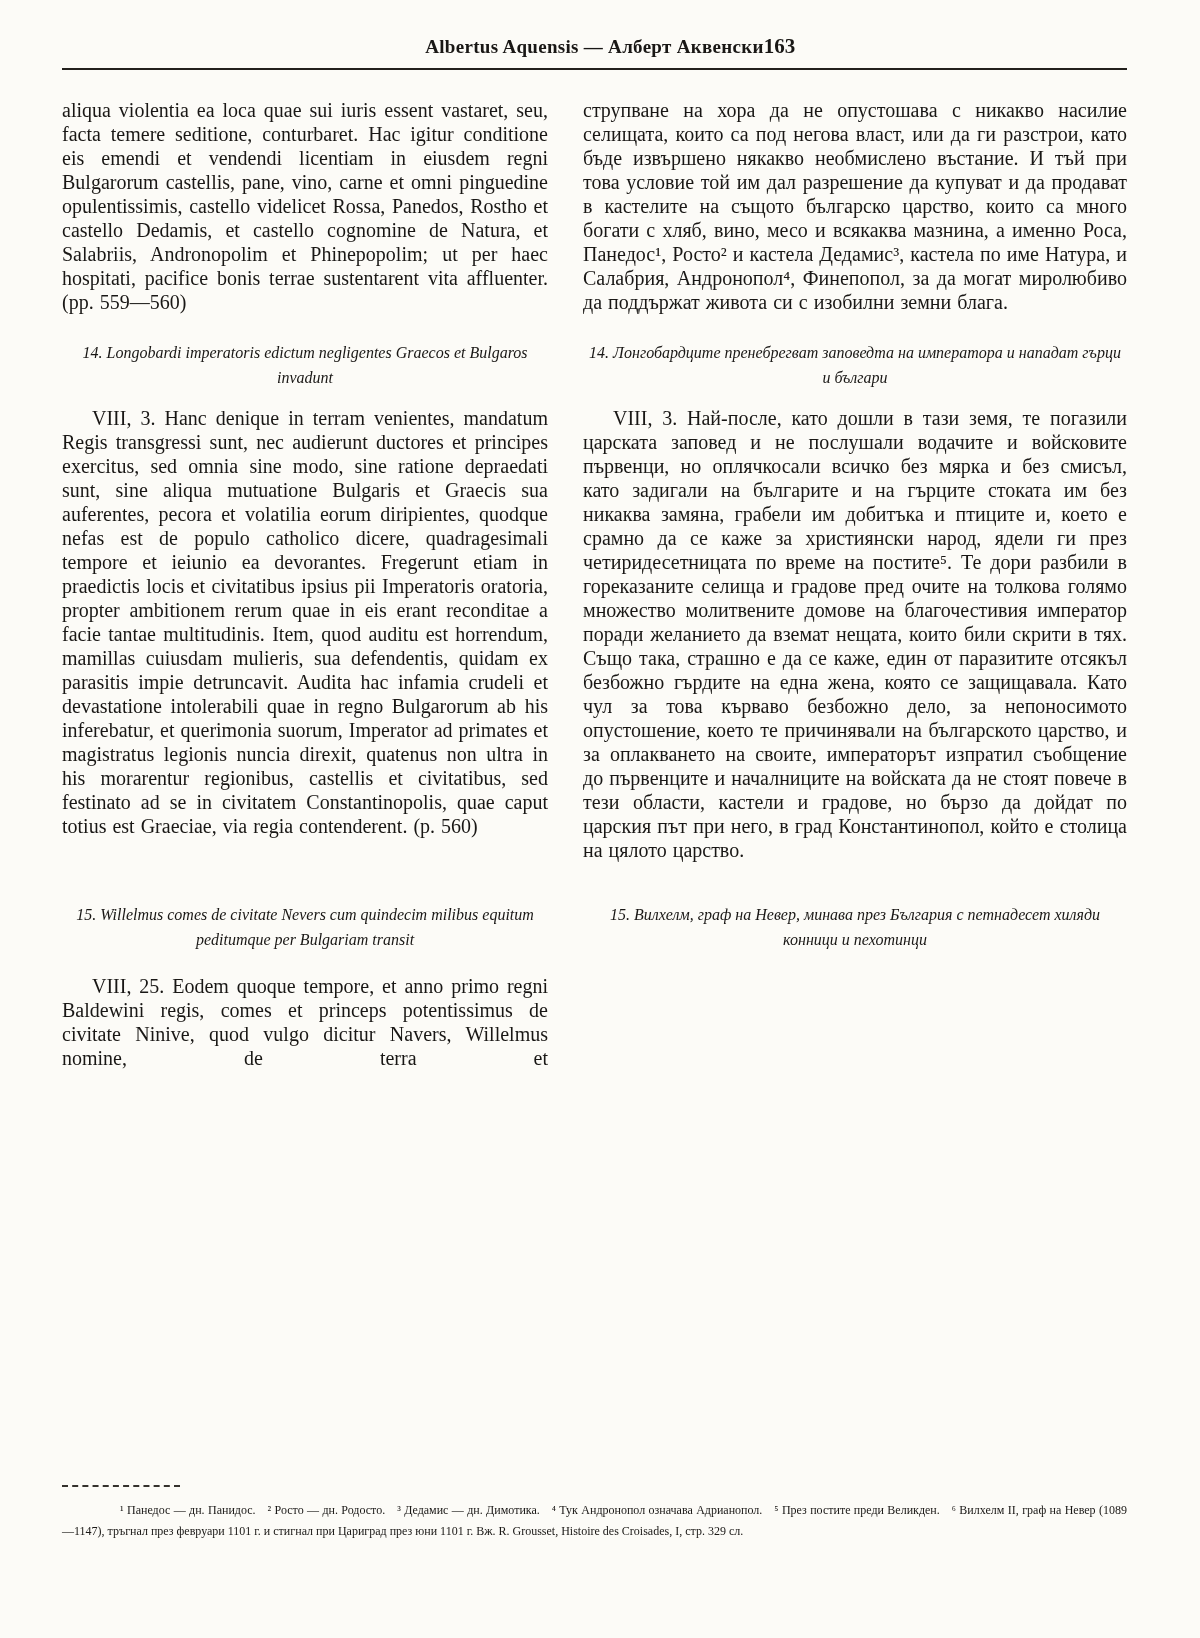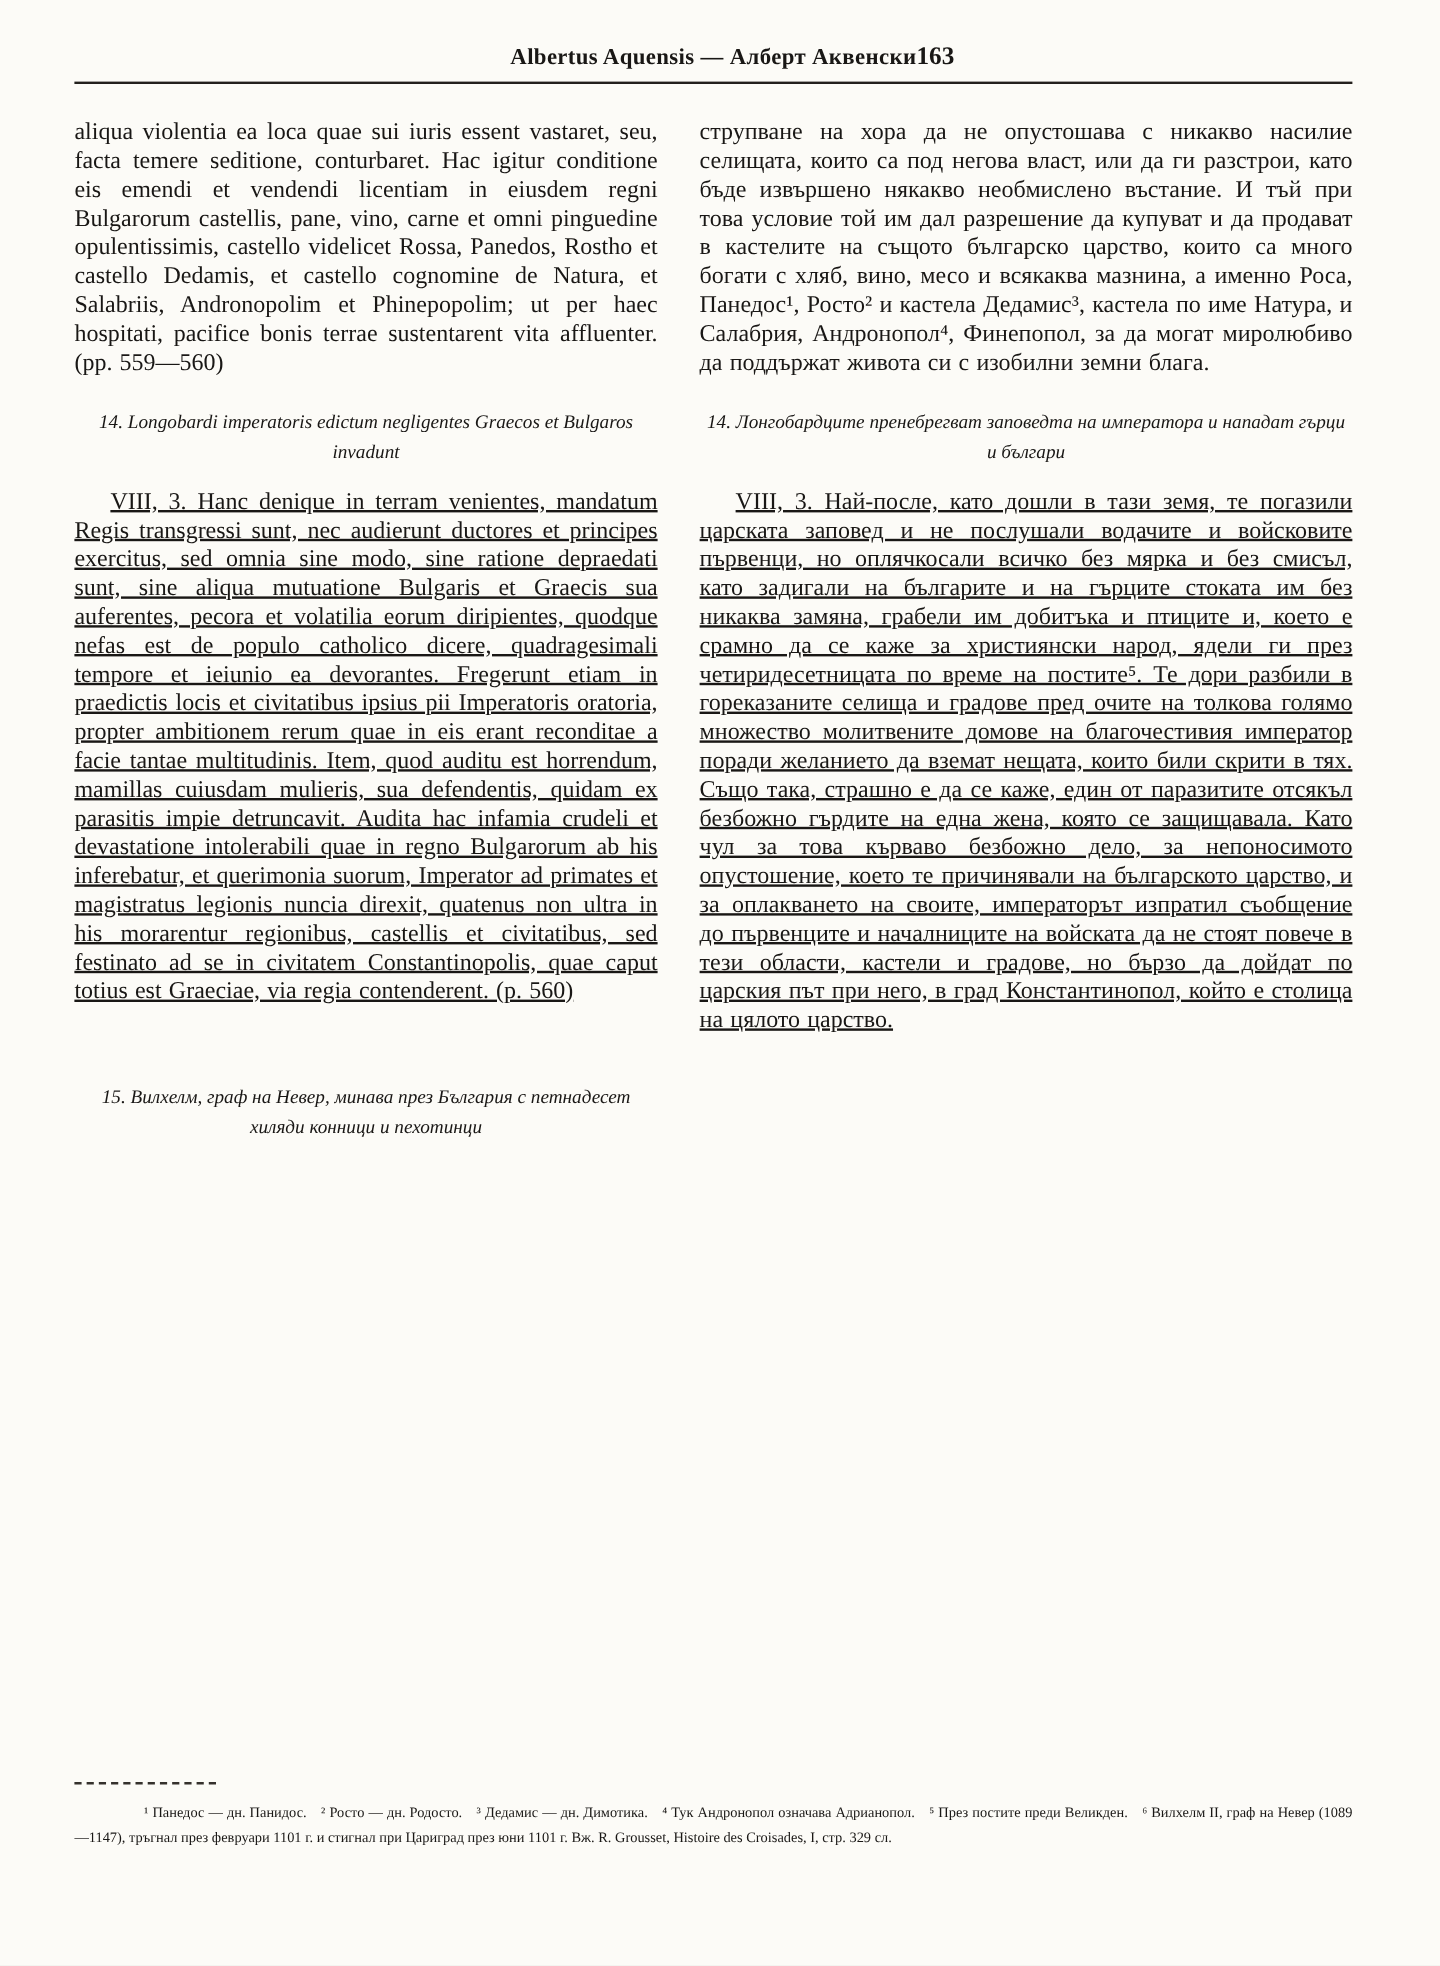--- a/index.html
+++ b/index.html
@@ -41,21 +41,21 @@
     display: grid;
     grid-template-columns: 486px 544px;
     column-gap: 35px;
   }
   .para {
     font-size: 20px;
     line-height: 24px;
     text-align: justify;
     word-spacing: 1px;
   }
-  .indent { text-indent: 30px; text-decoration: underline; }
+  .indent { text-indent: 30px; }
   .runs-on { text-align-last: justify; }
   .heading {
     font-size: 16px;
     line-height: 25px;
     font-style: italic;
     font-weight: normal;
     text-align: center;
   }
   .h14 { margin: 26px 6px 16px; }
   .h15 { margin: 40px 6px 22px; }
@@ -90,22 +90,24 @@
 
     <p class="para">aliqua violentia ea loca quae sui iuris essent vastaret, seu, facta temere seditione, conturbaret. Hac igitur conditione eis emendi et vendendi licentiam in eiusdem regni Bulgarorum castellis, pane, vino, carne et omni pinguedine opulentissimis, castello videlicet Rossa, Panedos, Rostho et castello Dedamis, et castello cognomine de Natura, et Salabriis, Andronopolim et Phinepopolim; ut per haec hospitati, pacifice bonis terrae sustentarent vita affluenter. (pp. 559—560)</p>
     <p class="para">струпване на хора да не опустошава с никакво насилие селищата, които са под негова власт, или да ги разстрои, като бъде извършено някакво необмислено въстание. И тъй при това условие той им дал разрешение да купуват и да продават в кастелите на същото българско царство, които са много богати с хляб, вино, месо и всякаква мазнина, а именно Роса, Панедос¹, Росто² и кастела Дедамис³, кастела по име Натура, и Салабрия, Андронопол⁴, Финепопол, за да могат миролюбиво да поддържат живота си с изобилни земни блага.</p>
 
     <h2 class="heading h14">14. Longobardi imperatoris edictum negligentes Graecos et Bulgaros invadunt</h2>
     <h2 class="heading h14">14. Лонгобардците пренебрегват заповедта на императора и нападат гърци и българи</h2>
 
     <p class="para indent">VIII, 3. Hanc denique in terram venientes, mandatum Regis transgressi sunt, nec audierunt ductores et principes exercitus, sed omnia sine modo, sine ratione depraedati sunt, sine aliqua mutuatione Bulgaris et Graecis sua auferentes, pecora et volatilia eorum diripientes, quodque nefas est de populo catholico dicere, quadragesimali tempore et ieiunio ea devorantes. Fregerunt etiam in praedictis locis et civitatibus ipsius pii Imperatoris oratoria, propter ambitionem rerum quae in eis erant reconditae a facie tantae multitudinis. Item, quod auditu est horrendum, mamillas cuiusdam mulieris, sua defendentis, quidam ex parasitis impie detruncavit. Audita hac infamia crudeli et devastatione intolerabili quae in regno Bulgarorum ab his inferebatur, et querimonia suorum, Imperator ad primates et magistratus legionis nuncia direxit, quatenus non ultra in his morarentur regionibus, castellis et civitatibus, sed festinato ad se in civitatem Constantinopolis, quae caput totius est Graeciae, via regia contenderent. (p. 560)</p>
     <p class="para indent">VIII, 3. Най-после, като дошли в тази земя, те погазили царската заповед и не послушали водачите и войсковите първенци, но оплячкосали всичко без мярка и без смисъл, като задигали на българите и на гърците стоката им без никаква замяна, грабели им добитъка и птиците и, което е срамно да се каже за християнски народ, ядели ги през четиридесетницата по време на постите⁵. Те дори разбили в гореказаните селища и градове пред очите на толкова голямо множество молитвените домове на благочестивия император поради желанието да вземат нещата, които били скрити в тях. Също така, страшно е да се каже, един от паразитите отсякъл безбожно гърдите на една жена, която се защищавала. Като чул за това кърваво безбожно дело, за непоносимото опустошение, което те причинявали на българското царство, и за оплакването на своите, императорът изпратил съобщение до първенците и началниците на войската да не стоят повече в тези области, кастели и градове, но бързо да дойдат по царския път при него, в град Константинопол, който е столица на цялото царство.</p>
 
+    <h2 class="heading h15">15. Willelmus comes de civitate Nevers cum quindecim milibus equitum peditumque per Bulgariam transit</h2>
     <h2 class="heading h15">15. Вилхелм, граф на Невер, минава през България с петнадесет хиляди конници и пехотинци</h2>
 
+    <p class="para indent runs-on">VIII, 25. Eodem quoque tempore, et anno primo regni Baldewini regis, comes et princeps potentissimus de civitate Ninive, quod vulgo dicitur Navers, Willelmus nomine, de terra et</p>
 
   </main>
 
   <footer class="footnotes">
     <div class="footnote-rule"></div>
     <p class="footnote-text">¹ Панедос — дн. Панидос. ² Росто — дн. Родосто. ³ Дедамис — дн. Димотика. ⁴ Тук Андронопол означава Адрианопол. ⁵ През постите преди Великден. ⁶ Вилхелм II, граф на Невер (1089—1147), тръгнал през февруари 1101 г. и стигнал при Цариград през юни 1101 г. Вж. R. Grousset, Histoire des Croisades, I, стр. 329 сл.</p>
   </footer>
 
 </div>
 

